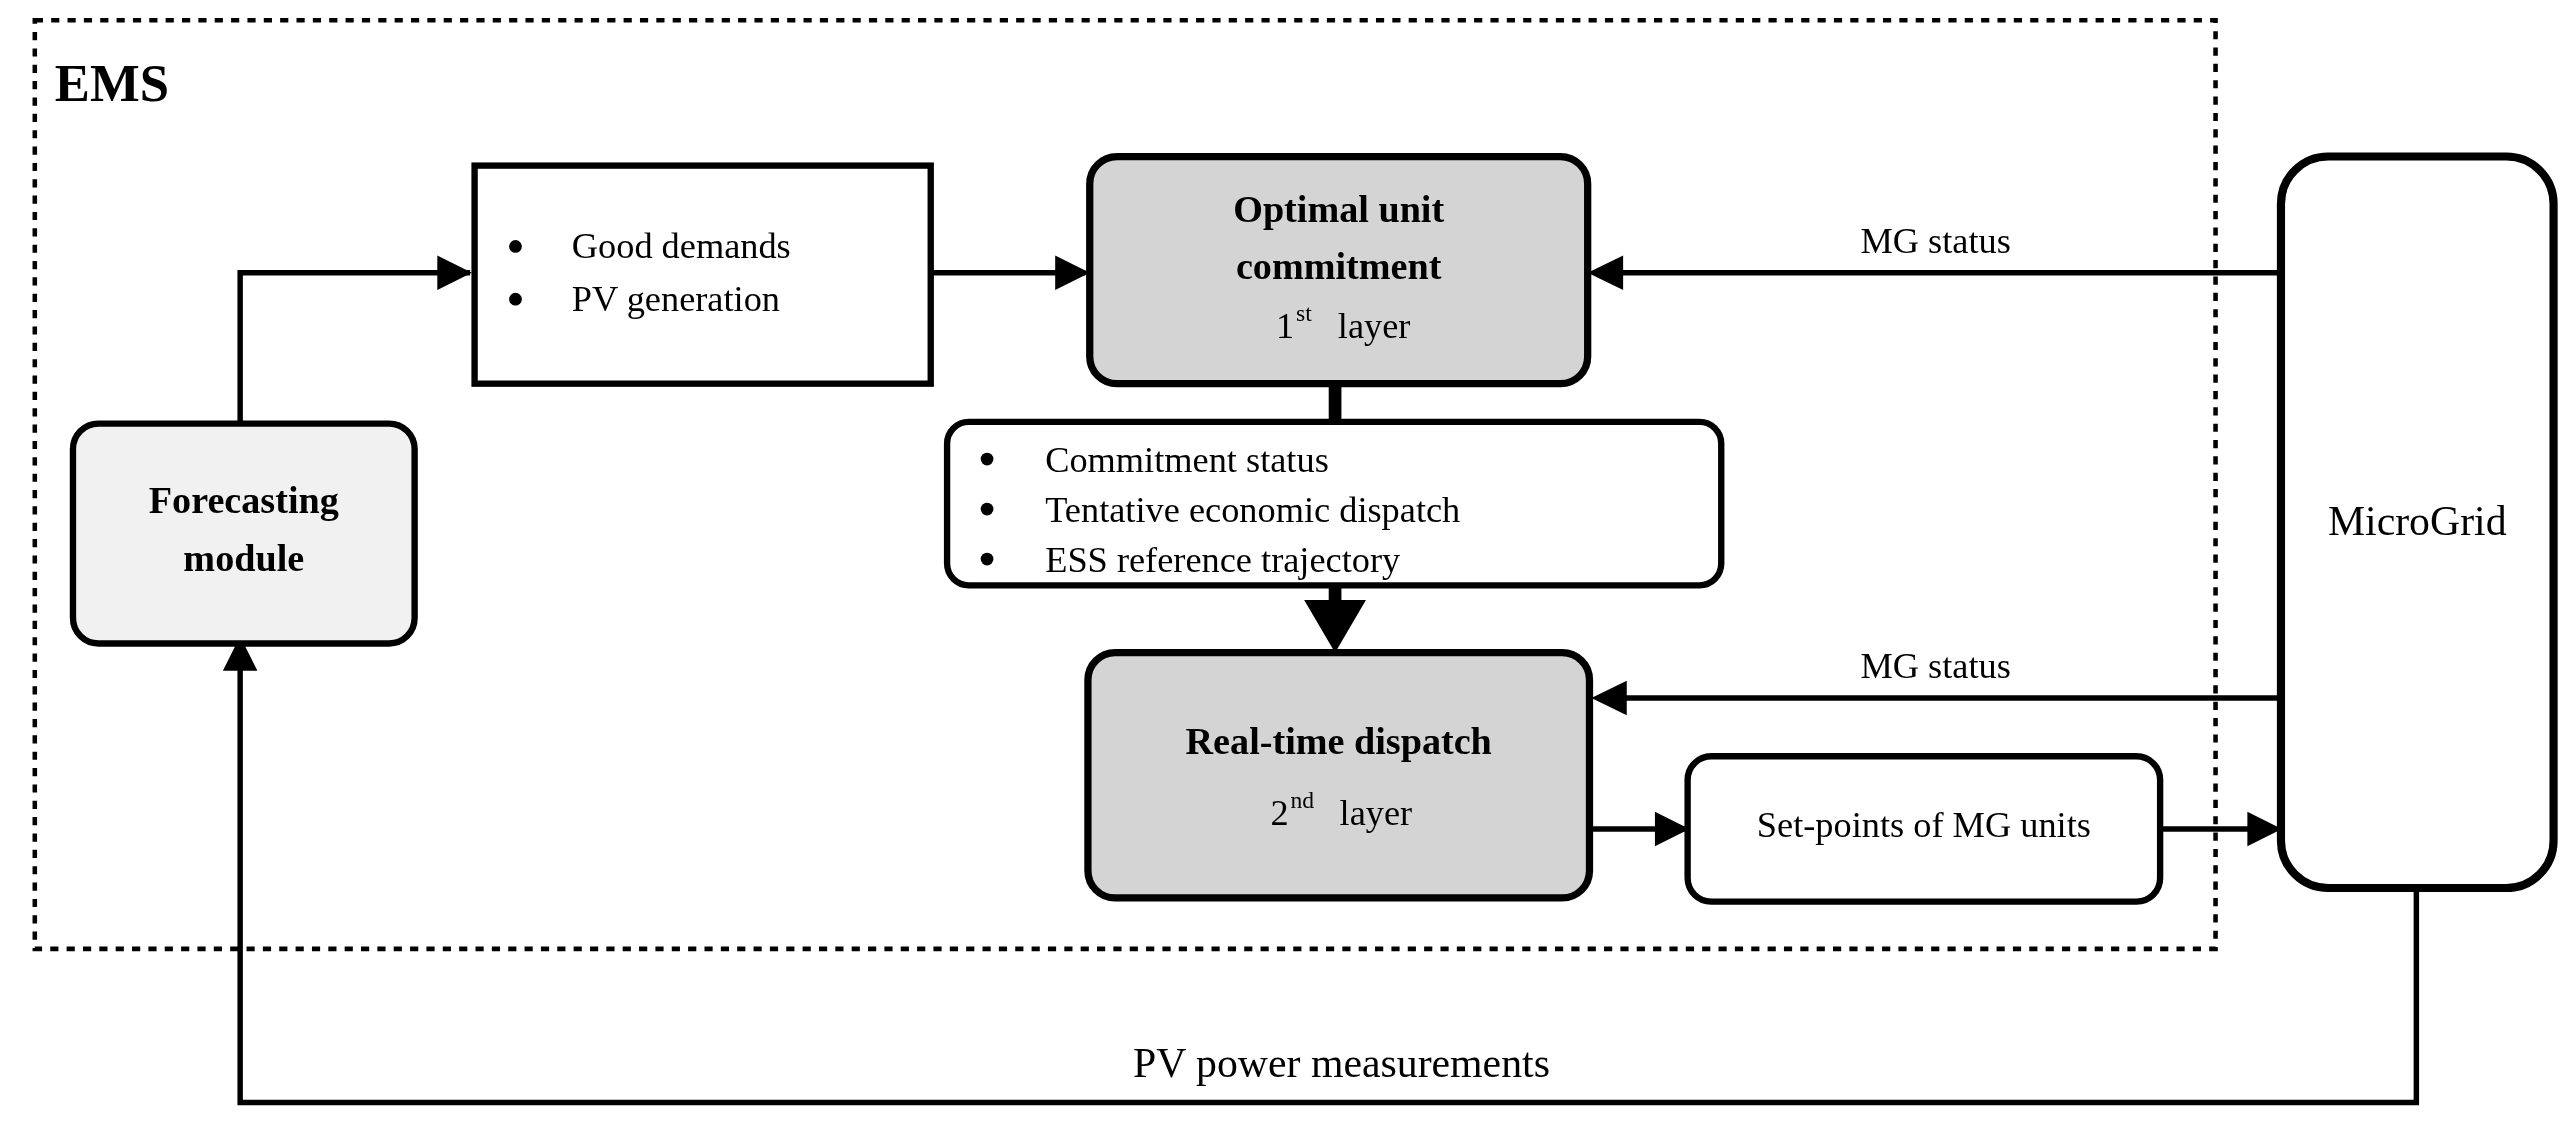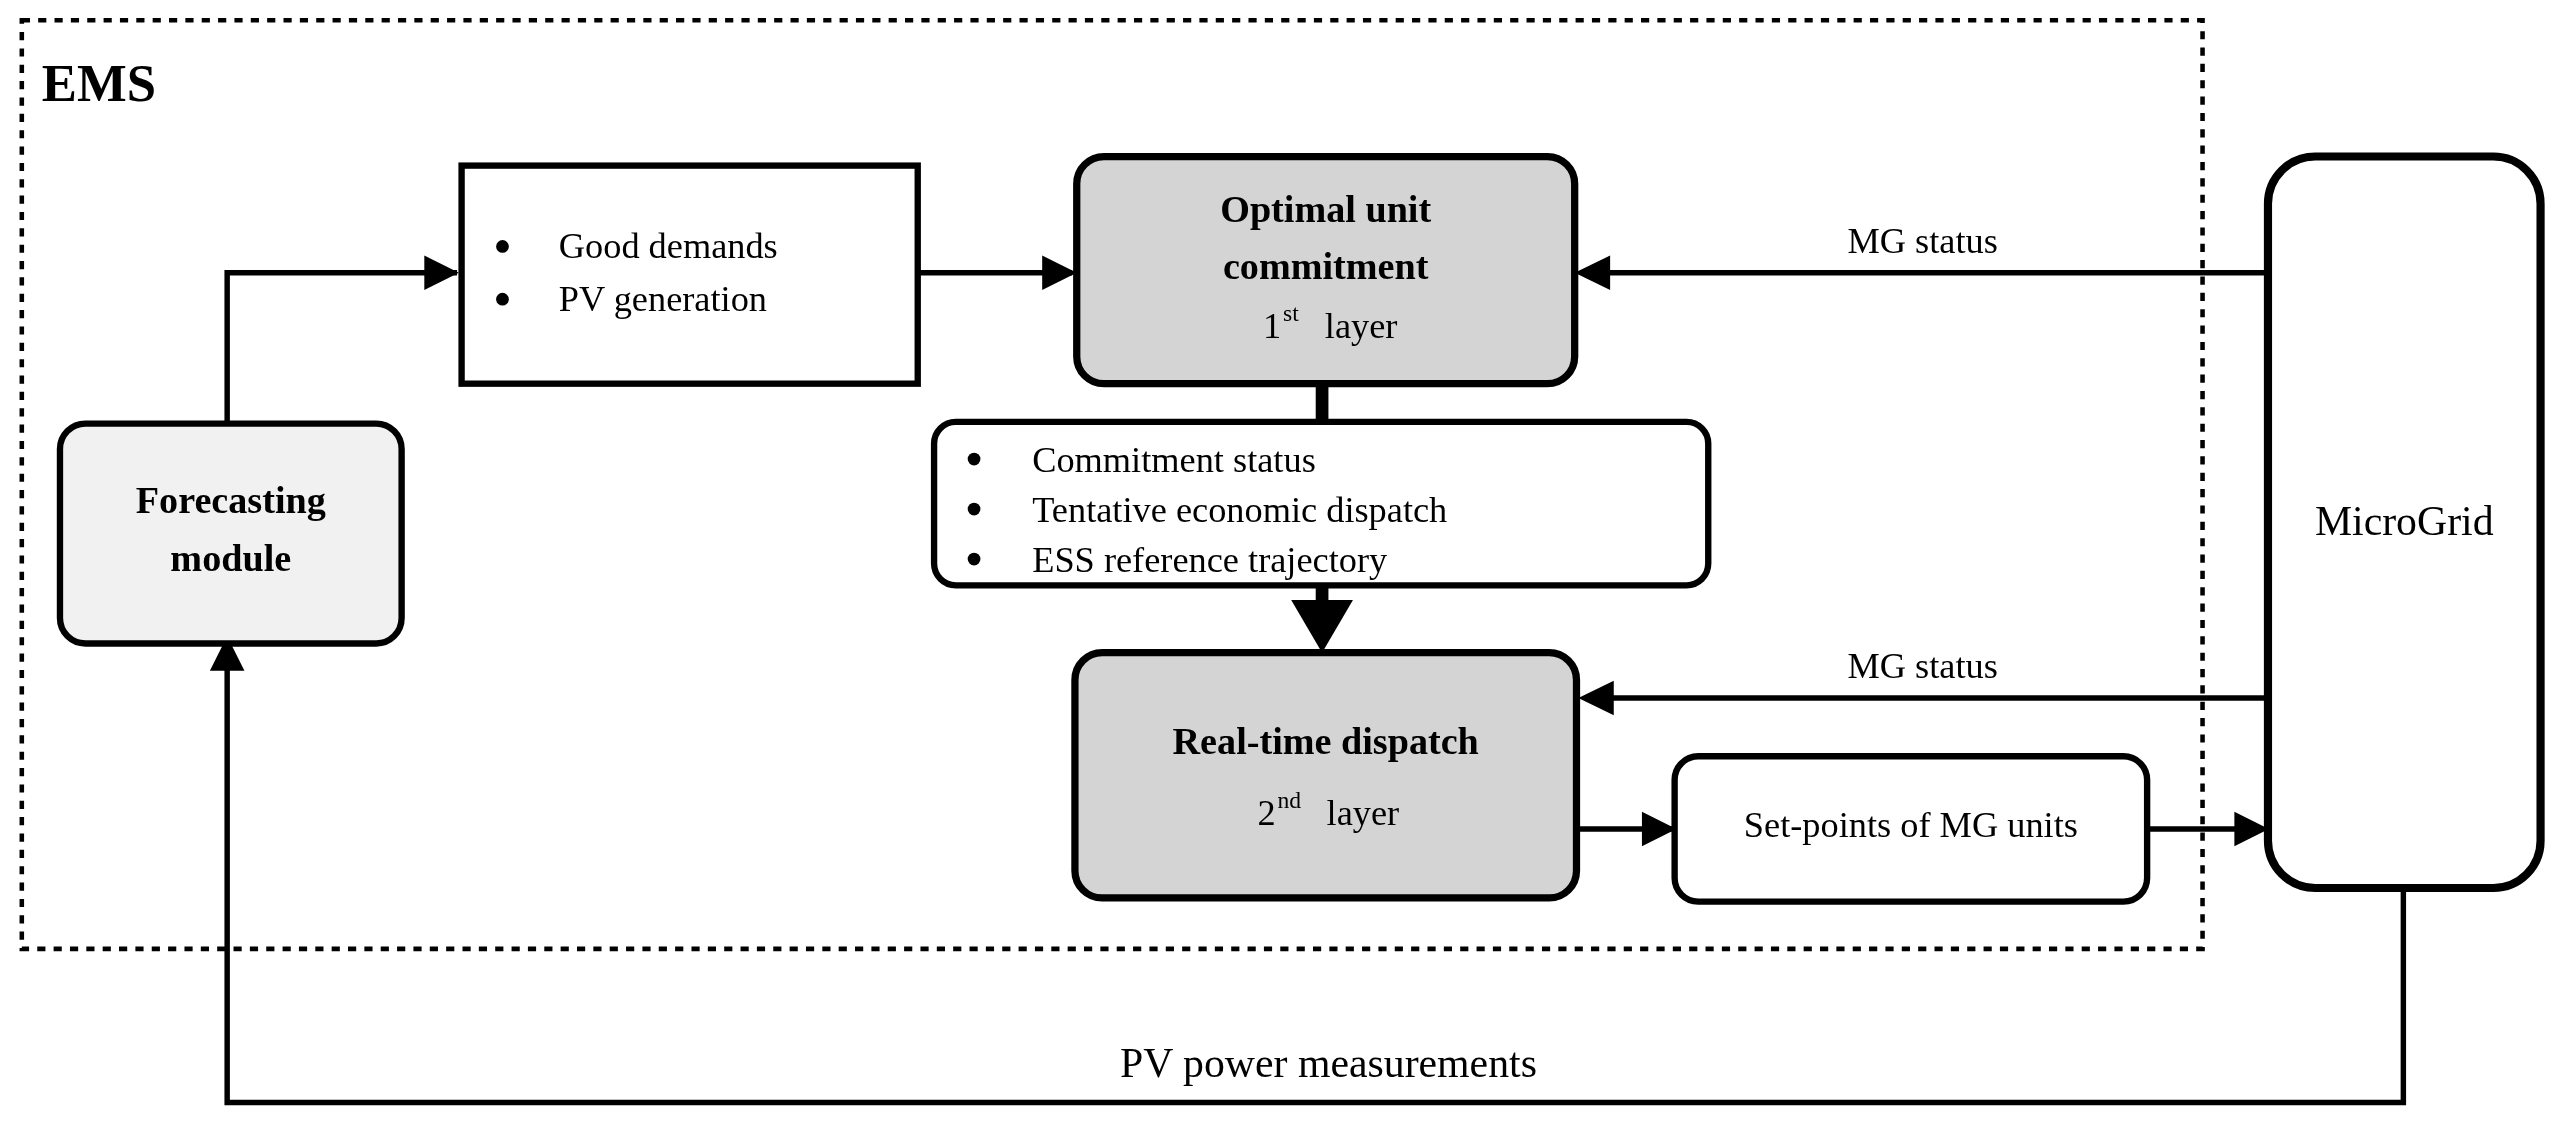--- a/index.html
+++ b/index.html
@@ -10,20 +10,21 @@
   body {
     width: 2576px;
     height: 1129px;
     overflow: hidden;
     font-family: "Liberation Serif", serif;
   }
   #diagram-root {
     position: relative;
     width: 2224px;
     height: 1129px;
+    margin-left: 13px;
   }
   svg.diagram {
     display: block;
     width: 2576px;
     height: 1129px;
   }
   .box-fill-gray   { fill: #d4d4d4; }
   .box-fill-light  { fill: #f1f1f1; }
   .box-fill-white  { fill: #ffffff; }
   .box-stroke      { stroke: #000000; fill: none; }

